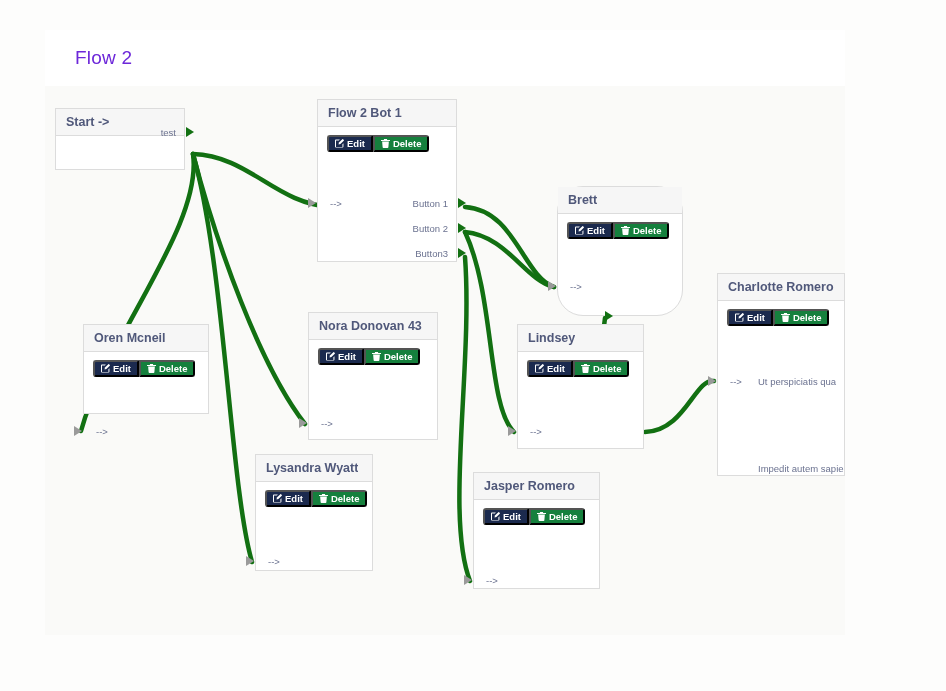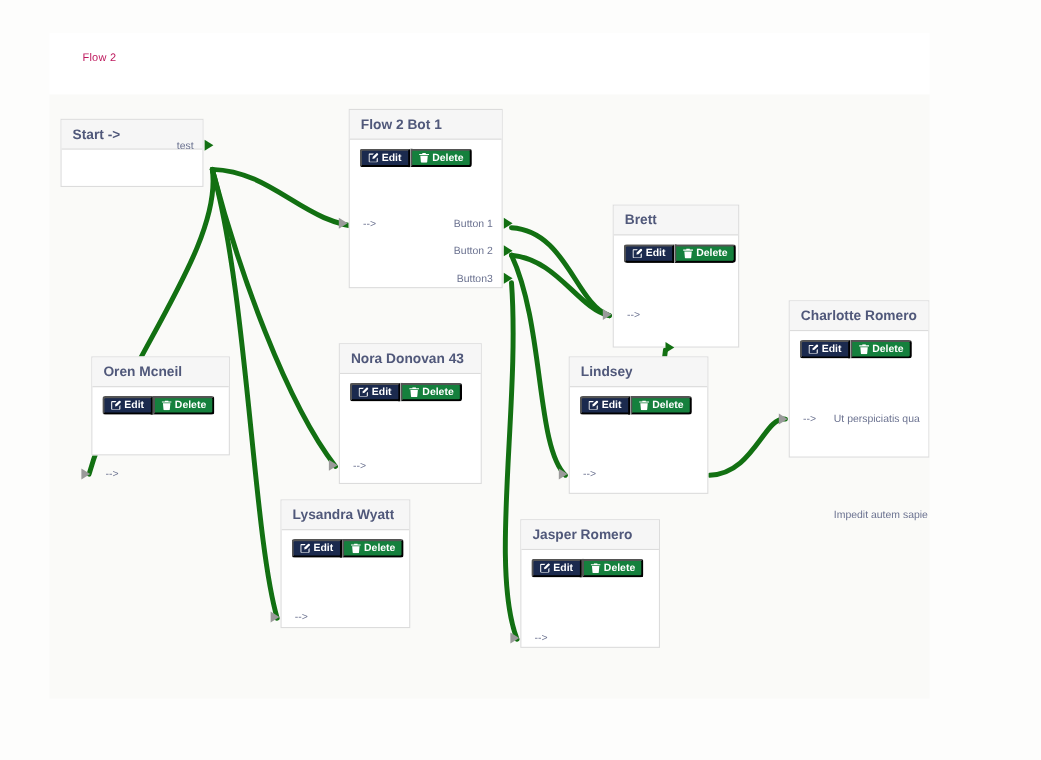--- a/index.html
+++ b/index.html
@@ -13,21 +13,21 @@
   #app{position:absolute;left:0;top:0;width:946px;height:691px;}
 
   
   .panel-head{
     position:absolute;left:45px;top:30px;width:800px;height:56px;
     background:#ffffff;
     box-shadow:0 0 0 0 rgba(0,0,0,0);
   }
   .panel-title{
     position:absolute;left:30px;top:17px;
-    font-size:10px;color:#be185d;letter-spacing:.2px;
+    font-size:19px;color:#6d28d9;letter-spacing:.2px;
     font-family:"Liberation Sans", sans-serif;
   }
 
   
   .canvas{
     position:absolute;left:45px;top:86px;width:800px;height:549px;
     background:#fafaf8;
     overflow:hidden;
   }
   .edges{position:absolute;left:0;top:0;width:800px;height:549px;pointer-events:none;}
@@ -143,21 +143,21 @@
               </span>
               <span>Delete</span>
             </button>
           </div>
           <div class="ep-label ep-in" style="top: 71px;">--&gt;</div>
           <div class="ep-label ep-out" style="top: 71px;">Button 1</div>
           <div class="ep-label ep-out" style="top: 96px;">Button 2</div>
           <div class="ep-label ep-out" style="top: 121px;">Button3</div>
         </div>
       </div>
-      <div class="node" style="left: 512px; top: 100px; width: 115px; height: 130px;">
+      <div class="node" style="left: 512px; top: 100px; width: 126px; height: 130px; border-radius: 26px;">
         <div class="node-head">
           <div class="node-title">Brett</div>
         </div>
         <div class="node-body">
           <div class="btnrow">
             <button class="btn btn-edit">
               <span>
                 <svg width="9" height="9" viewBox="0 0 16 16" fill="#fff">
                   <path d="M0 2.5A1.5 1.5 0 0 1 1.5 1h7.2L6.9 2.8H1.8v11.4h11.4V9.3L15 7.5v6A1.5 1.5 0 0 1 13.5 15h-12A1.5 1.5 0 0 1 0 13.5z"></path>
                   <path d="M15.6 1.6 14.4.4a1 1 0 0 0-1.4 0L7 6.4 6.3 9.7 9.6 9l6-6a1 1 0 0 0 0-1.4z"></path>
@@ -171,21 +171,21 @@
                   <path d="M5.2 0h5.6v1.6H16v1.8H0V1.6h5.2z"></path>
                   <path d="M2 4.6h12l-.9 10.1a1.4 1.4 0 0 1-1.4 1.3H4.3a1.4 1.4 0 0 1-1.4-1.3z"></path>
                 </svg>
               </span>
               <span>Delete</span>
             </button>
           </div>
           <div class="ep-label ep-in" style="top: 67px;">--&gt;</div>
         </div>
       </div>
-      <div class="node" style="left: 672px; top: 187px; width: 128px; height: 143px;">
+      <div class="node" style="left: 672px; top: 187px; width: 128px; height: 203px;">
         <div class="node-head">
           <div class="node-title">Charlotte Romero</div>
         </div>
         <div class="node-body">
           <div class="btnrow">
             <button class="btn btn-edit">
               <span>
                 <svg width="9" height="9" viewBox="0 0 16 16" fill="#fff">
                   <path d="M0 2.5A1.5 1.5 0 0 1 1.5 1h7.2L6.9 2.8H1.8v11.4h11.4V9.3L15 7.5v6A1.5 1.5 0 0 1 13.5 15h-12A1.5 1.5 0 0 1 0 13.5z"></path>
                   <path d="M15.6 1.6 14.4.4a1 1 0 0 0-1.4 0L7 6.4 6.3 9.7 9.6 9l6-6a1 1 0 0 0 0-1.4z"></path>

